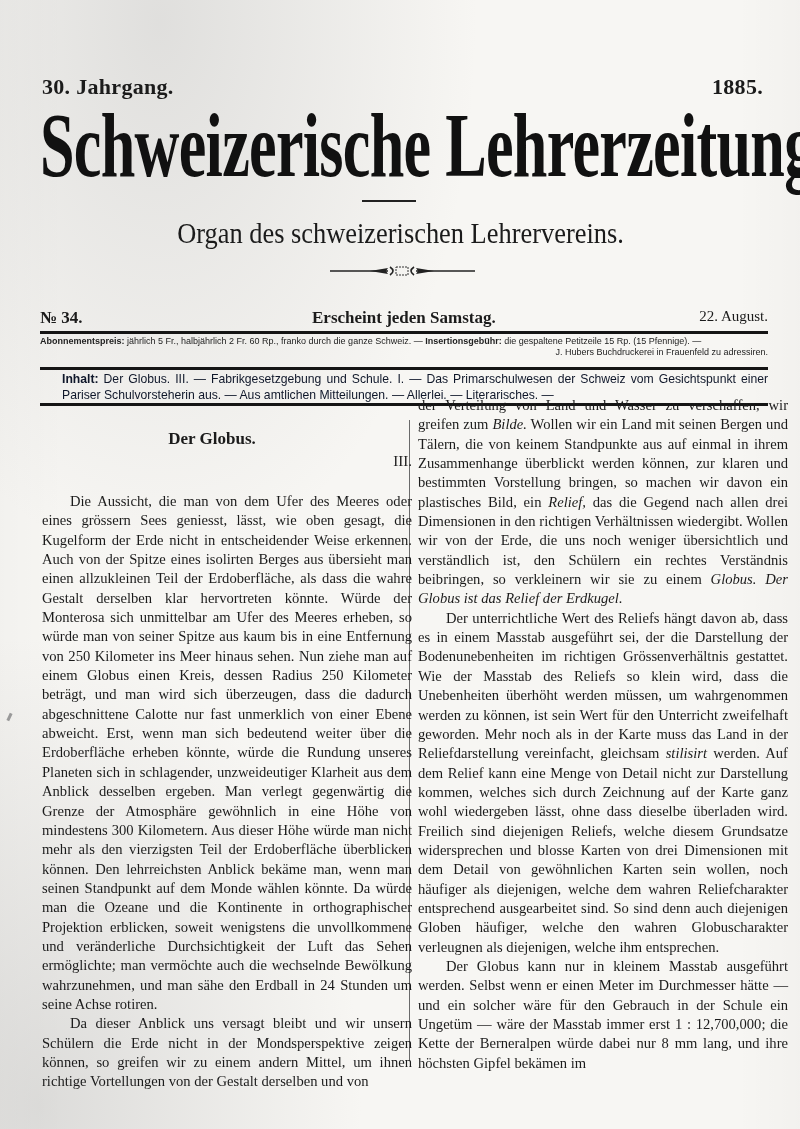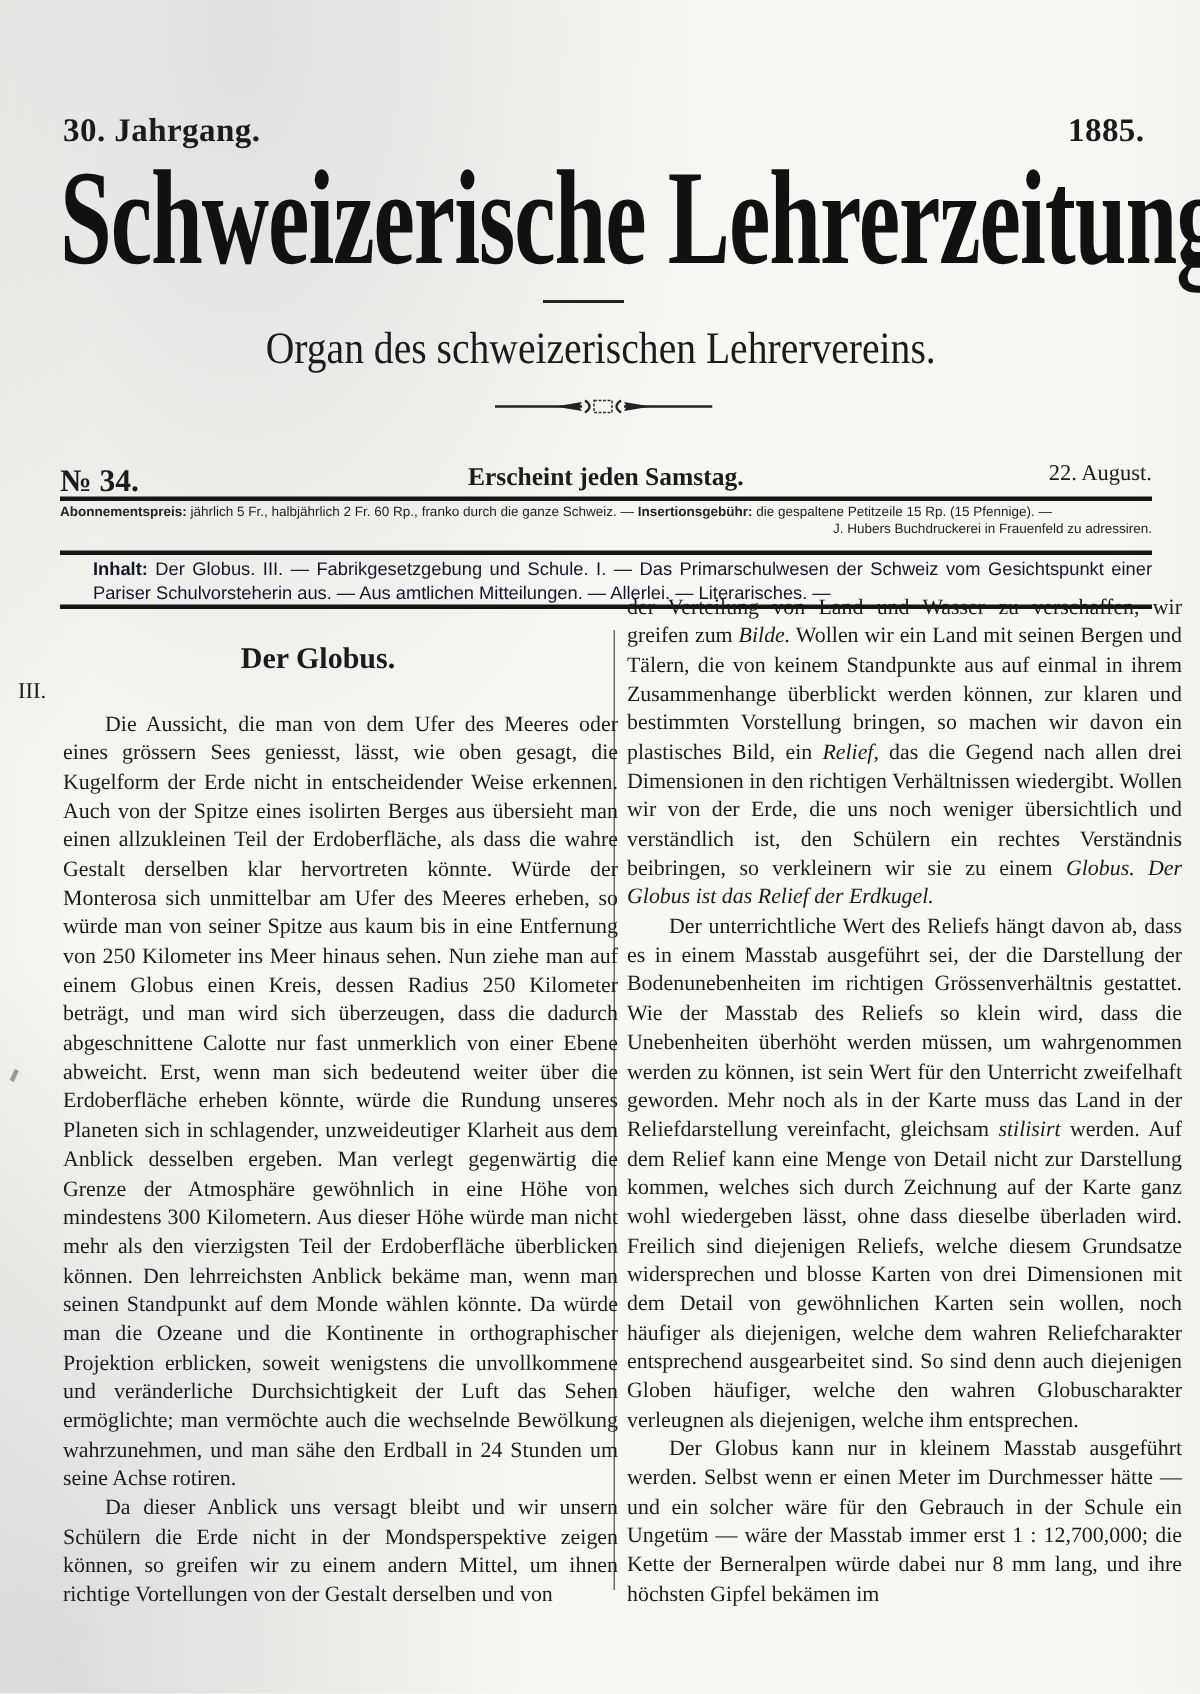--- a/index.html
+++ b/index.html
@@ -27,21 +27,21 @@
       letter-spacing: -1px; color: #111;
     }
     .short-rule { left: 362px; top: 200px; width: 54px; height: 0; border-top: 2px solid #222; }
     .subtitle {
       left: 0; top: 215px; width: 800px; text-align: center;
       font-size: 30px; line-height: 36px; color: #1b1b1b;
       transform: scaleX(0.88); transform-origin: 404px 0;
     }
     .ornament { left: 330px; top: 264px; width: 145px; height: 14px; }
     .issue-row { left: 40px; top: 308px; width: 728px; height: 20px; font-size: 15px; }
-    .issue-no { position: absolute; left: 0; top: 0; font-weight: bold; font-size: 21px; }
+    .issue-no { position: absolute; left: 0; top: 0; font-weight: bold; font-size: 17px; }
     .issue-mid { position: absolute; left: 272px; top: 0; font-weight: bold; font-size: 17px; }
     .issue-date { position: absolute; right: 0; top: 0; font-size: 15px; }
     .rule-thick { left: 40px; width: 728px; height: 3px; background: #151515; }
     .abo {
       left: 40px; top: 336px; width: 728px;
       font-family: "Liberation Sans", sans-serif; font-size: 9px; line-height: 10.5px;
       text-align: justify; color: #222;
     }
     .abo b { font-weight: bold; }
     .abo .center { text-align: right; display: block; }
@@ -53,23 +53,23 @@
     .inhalt .indent { padding-left: 22px; }
     .colrule { left: 409px; top: 420px; width: 1px; height: 640px; background: #6a6a6a; }
     .col {
       width: 370px; font-size: 14.6px; line-height: 19.35px; text-align: justify;
       color: #1b1b1b;
     }
     .col p { margin: 0; }
     .col .ind { text-indent: 28px; }
     .col-left { left: 42px; top: 428px; }
     .col-right { left: 418px; top: 396px; }
-    .art-title { text-align: center; font-weight: bold; font-size: 20px; line-height: 22px; margin-left: -30px; }
+    .art-title { text-align: center; font-weight: bold; font-size: 17px; line-height: 22px; margin-left: -30px; }
     .art-sub { text-align: center; font-size: 12px; line-height: 18px; margin-left: -30px; }
-    .art-num { text-align: left; font-size: 15px; line-height: 22px; margin-left: -30px; margin-bottom: 2px; }
+    .art-num { text-align: right; font-size: 15px; line-height: 22px; margin-left: -30px; margin-bottom: 20px; }
     .it { font-style: italic; }
     .pencil { left: 8px; top: 713px; width: 3px; height: 8px; background: #999; transform: rotate(25deg); }
   </style>
 </head>
 <body>
 
 <div class="page-shade"></div>
 <div class="abs pencil"></div>
 
 <div class="abs hdr-small" style="left:42px; top:74px;">30. Jahrgang.</div>

